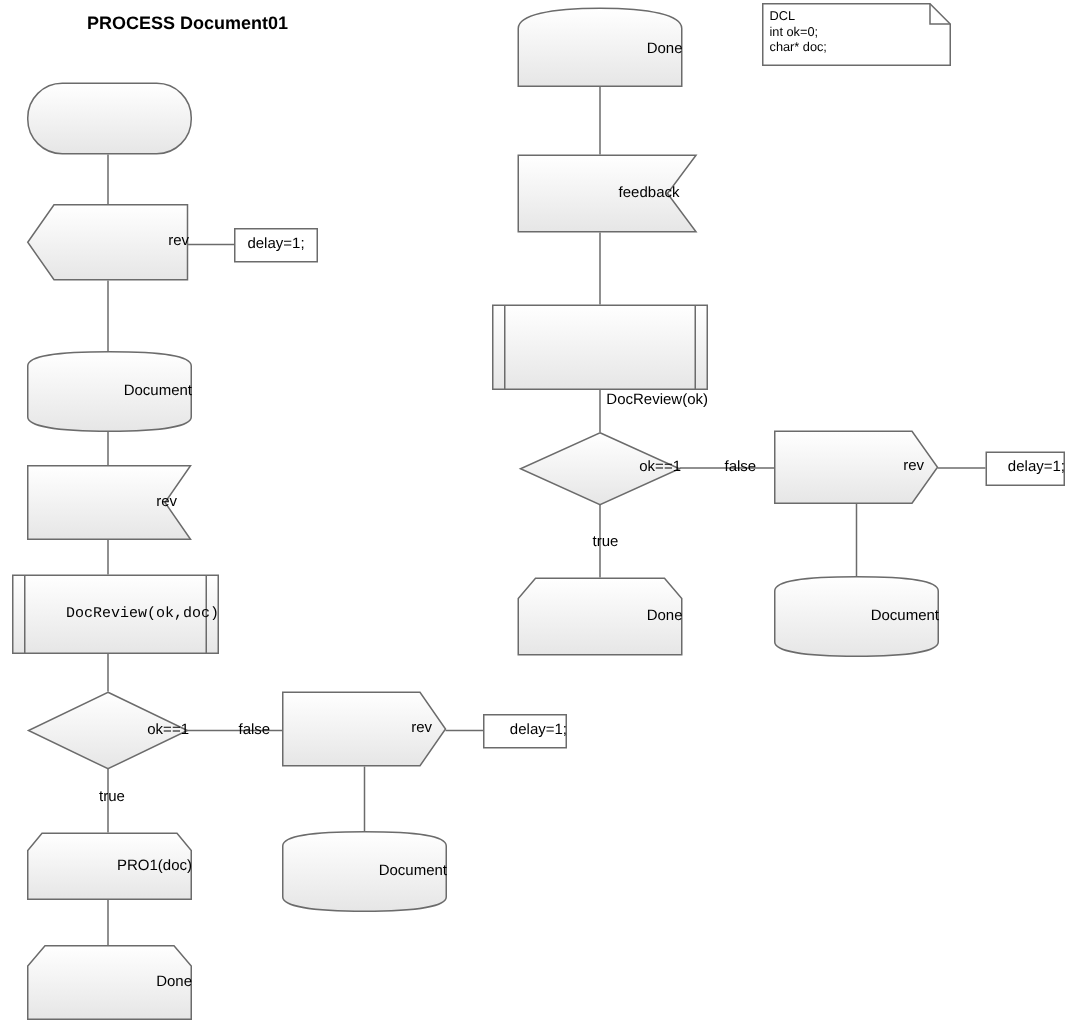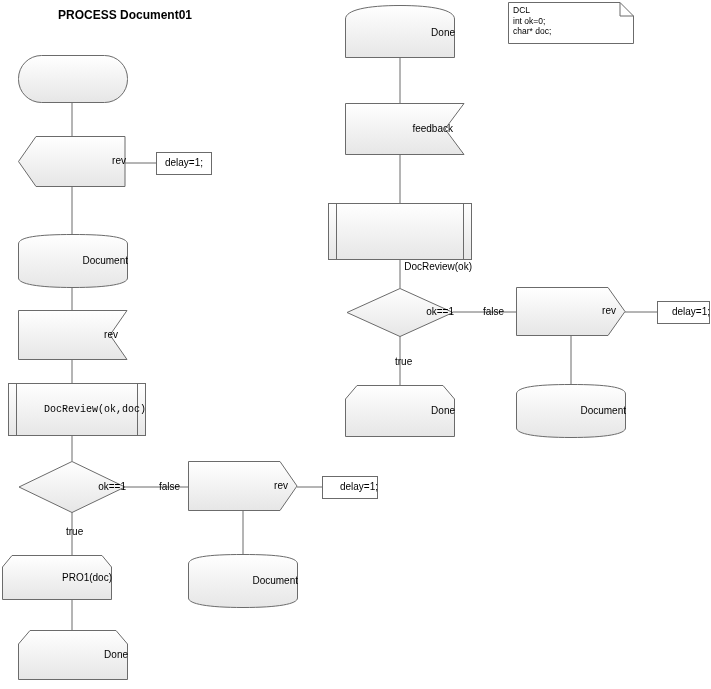--- a/index.html
+++ b/index.html
@@ -178,21 +178,21 @@
     <svg width="110" height="54">
       <linearGradient id="g8" x1="0" y1="0" x2="0" y2="1">
           <stop offset="0%" stop-color="#ffffff"></stop>
           <stop offset="100%" stop-color="#e6e6e6"></stop>
         </linearGradient>
       <path d="M0.5,10 C0.5,3 20,0.5 55,0.5 C90,0.5 109.5,3 109.5,10 L109.5,44 C109.5,50 90,53.5 55,53.5 C20,53.5 0.5,50 0.5,44 Z" fill="url(#g8)" stroke="#6b6b6b"></path>
     </svg>
     <div class="label" style="left:0;top:21px;width:110px;">Document</div>
   </div>
 
-  <div class="node" style="left:2px;top:555px;width:110px;height:45px;padding-left:48px;">
+  <div class="node" style="left:18px;top:555px;width:110px;height:45px;padding-left:48px;">
     <svg width="110" height="45">
       <linearGradient id="g9" x1="0" y1="0" x2="0" y2="1">
           <stop offset="0%" stop-color="#ffffff"></stop>
           <stop offset="100%" stop-color="#e6e6e6"></stop>
         </linearGradient>
       <path d="M10,0.5 L100,0.5 L109.5,12 L109.5,44.5 L0.5,44.5 L0.5,12 Z" fill="url(#g9)" stroke="#6b6b6b"></path>
     </svg>
     <div class="label" style="left:0;top:17px;width:110px;">PRO1(doc)</div>
   </div>
 

